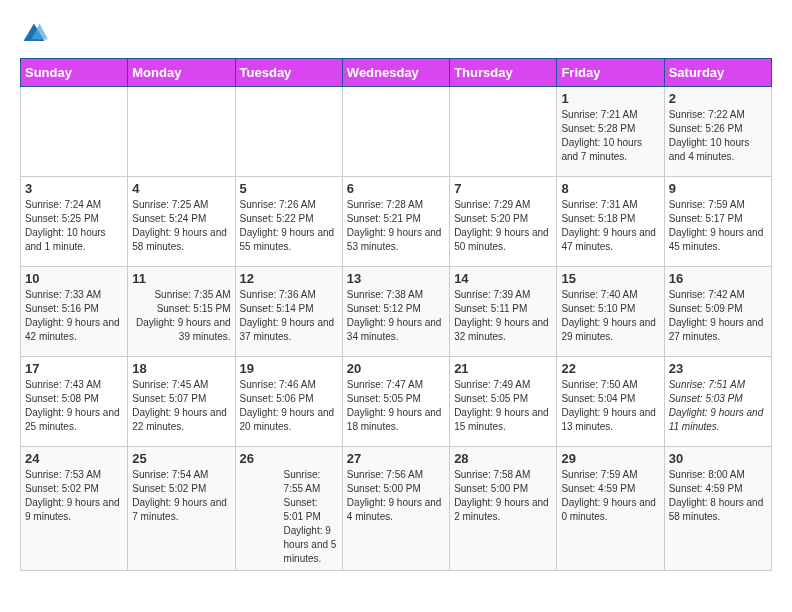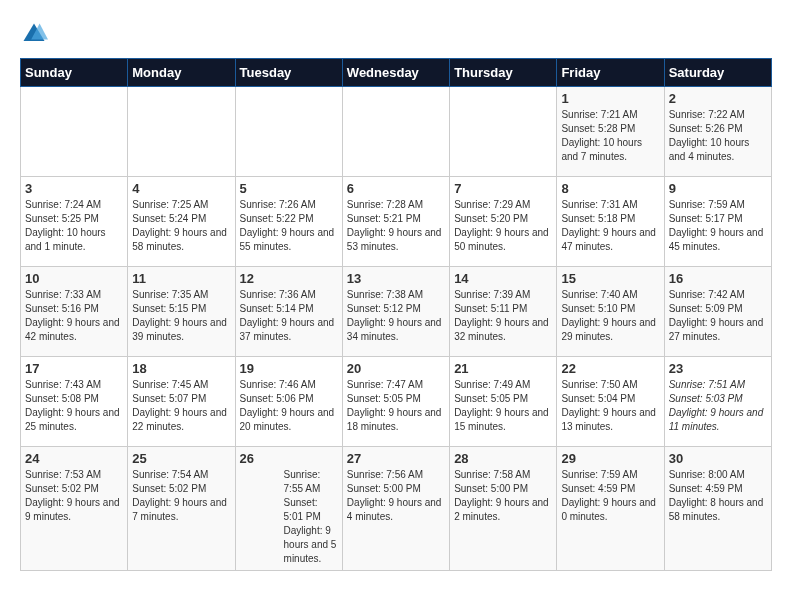--- a/index.html
+++ b/index.html
@@ -51,21 +51,21 @@
     .title-location {
       font-size: 16px;
       color: #555;
     }
     .calendar {
       width: 100%;
       border-collapse: collapse;
       table-layout: fixed;
     }
     .calendar thead th {
-      background: #0f172a;
+      background: #d946ef;
       color: #fff;
       font-size: 13px;
       font-weight: bold;
       padding: 6px 4px;
       text-align: left;
       border: 1px solid #1a5a9a;
     }
     .calendar tbody td {
       border: 1px solid #ccc;
       vertical-align: top;
@@ -191,21 +191,21 @@
       </tr>
       <tr>
         <td>
           <div class="cell-date">10</div>
           <div class="cell-info" style="white-space: pre-line;">Sunrise: 7:33 AM
 Sunset: 5:16 PM
 Daylight: 9 hours and 42 minutes.</div>
         </td>
         <td>
           <div class="cell-date">11</div>
-          <div class="cell-info" style="white-space: pre-line;">Sunrise: 7:35 AM
+          <div class="cell-info" style="white-space: pre-line; text-align: right;">Sunrise: 7:35 AM
 Sunset: 5:15 PM
 Daylight: 9 hours and 39 minutes.</div>
         </td>
         <td>
           <div class="cell-date">12</div>
           <div class="cell-info" style="white-space: pre-line;">Sunrise: 7:36 AM
 Sunset: 5:14 PM
 Daylight: 9 hours and 37 minutes.</div>
         </td>
         <td>

